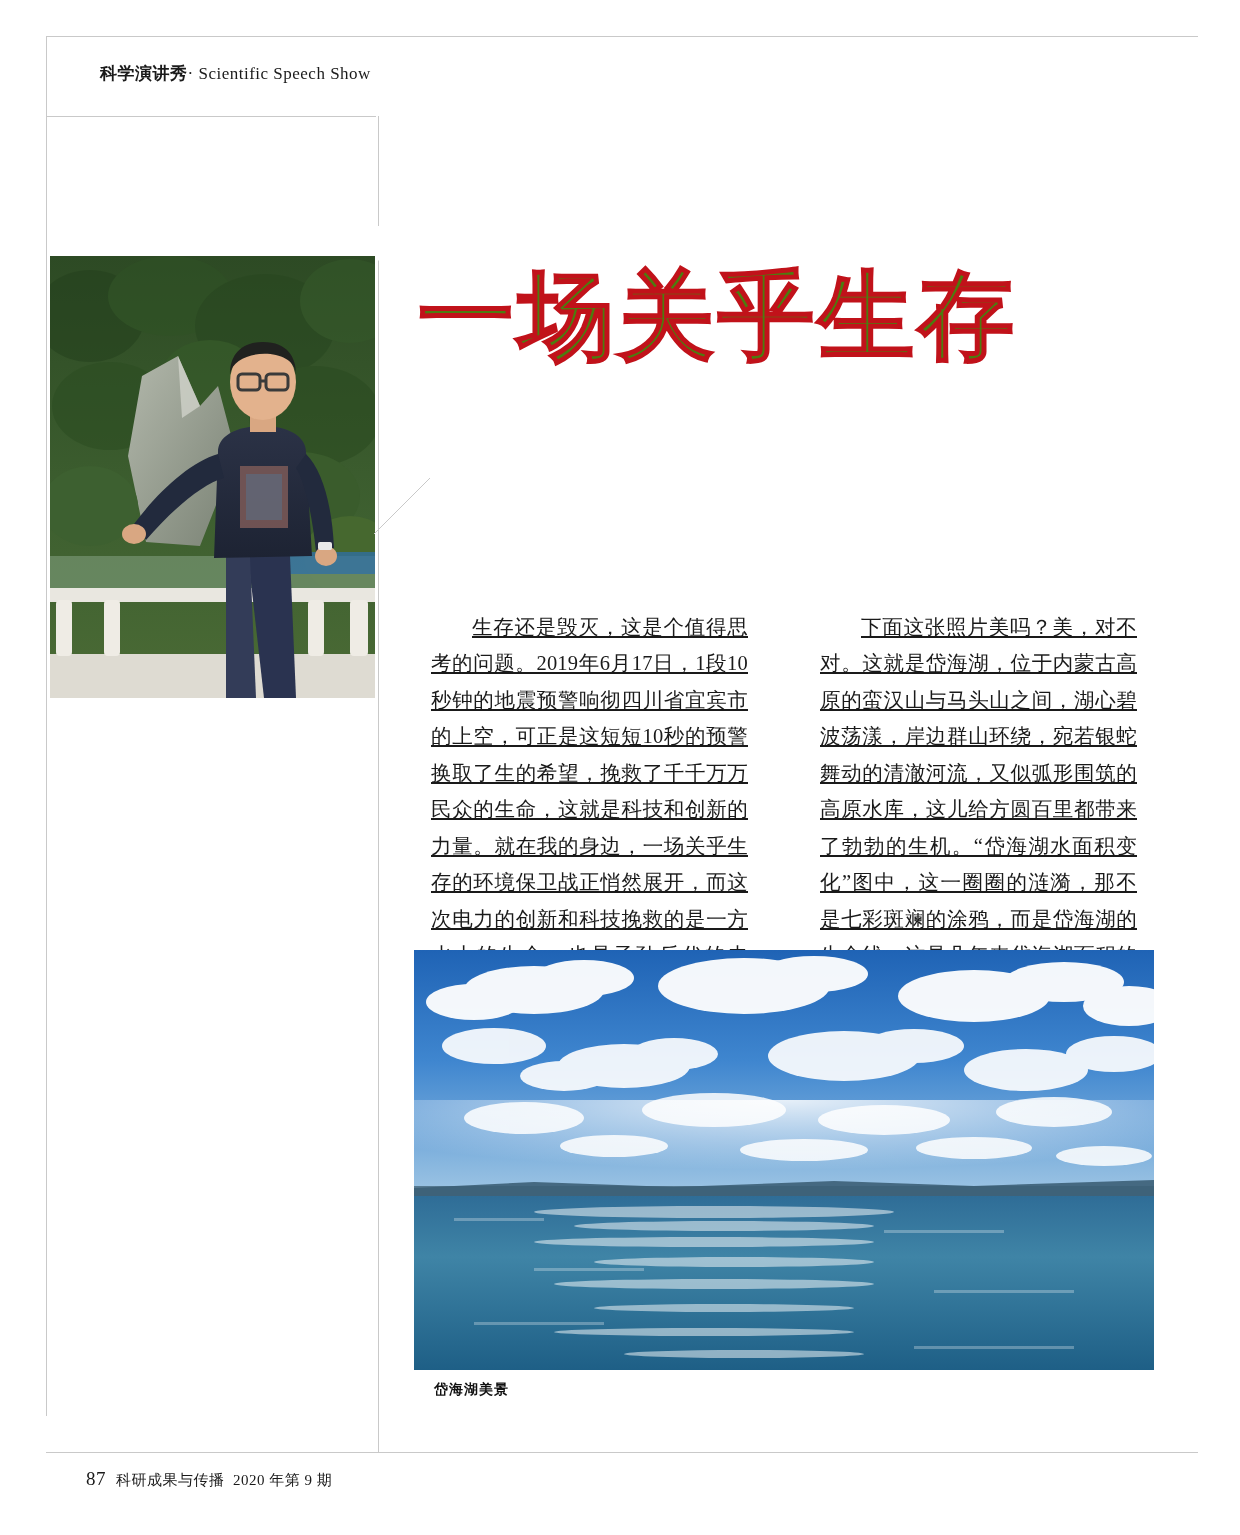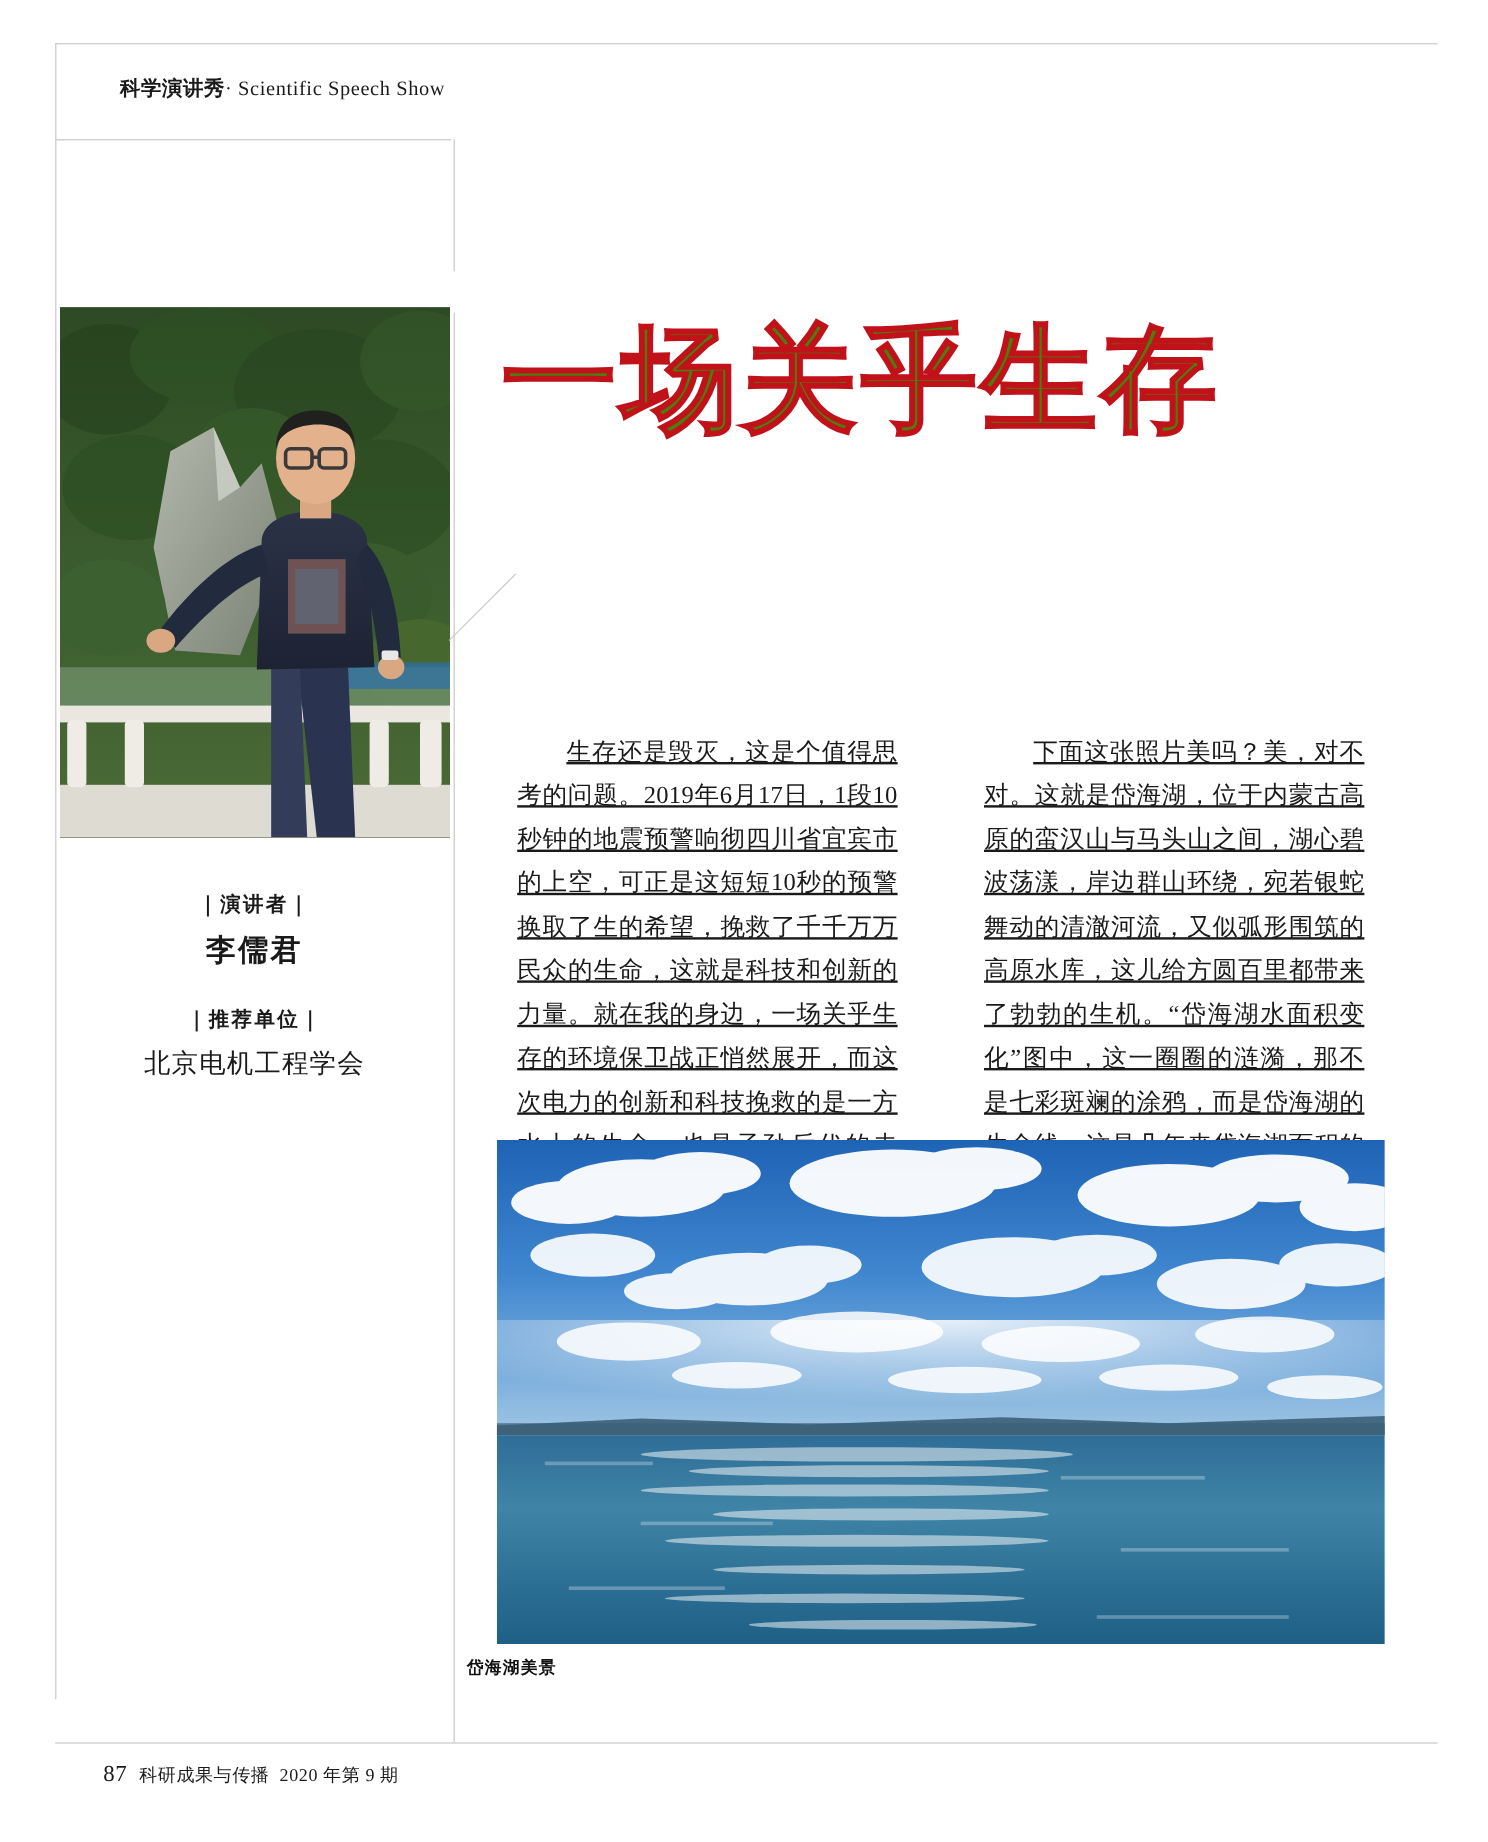--- a/index.html
+++ b/index.html
@@ -151,21 +151,21 @@
   .col p { margin: 17px; text-indent: 2em; text-decoration: underline; }
 
   
   .lake-wrap {
     position: absolute;
     left: 414px; top: 950px;
     width: 740px; height: 420px;
   }
   .lake-caption {
     position: absolute;
-    left: 389px; top: 1381px;
+    left: 434px; top: 1381px;
     font-family: "DejaVu Sans", sans-serif;
     font-size: 14px;
     font-weight: 700;
     color: #111;
     letter-spacing: 1px;
   }
 
   
   .footer {
     position: absolute;
@@ -273,26 +273,20 @@
           <rect x="268" y="286" width="14" height="8" rx="2" fill="#e8e8e8"></rect>
         </g>
       </svg>
     </div>
     <div class="fold"></div>
     <svg class="fold-line" viewBox="0 0 56 56">
       <line x1="0" y1="56" x2="56" y2="0" stroke="#c9c9c9" stroke-width="1"></line>
     </svg>
   </div>
 
-  <div class="speaker-block">
-    <div class="label-line">｜演讲者｜</div>
-    <div class="speaker-name">李儒君</div>
-    <div class="label-line">｜推荐单位｜</div>
-    <div class="org-name">北京电机工程学会</div>
-  </div>
 
   <div class="headline">
     <span class="l1">一场关乎生存</span>
   </div>
 
   <div class="body-cols">
     <div class="col">
       <p>生存还是毁灭，这是个值得思考的问题。2019年6月17日，1段10秒钟的地震预警响彻四川省宜宾市的上空，可正是这短短10秒的预警换取了生的希望，挽救了千千万万民众的生命，这就是科技和创新的力量。就在我的身边，一场关乎生存的环境保卫战正悄然展开，而这次电力的创新和科技挽救的是一方水土的生命，也是子孙后代的未来。</p>
     </div>
     <div class="col">

